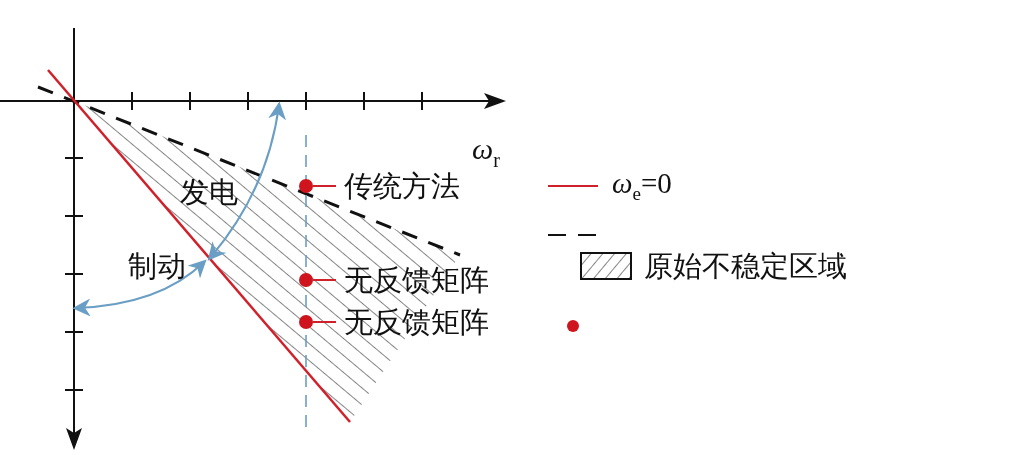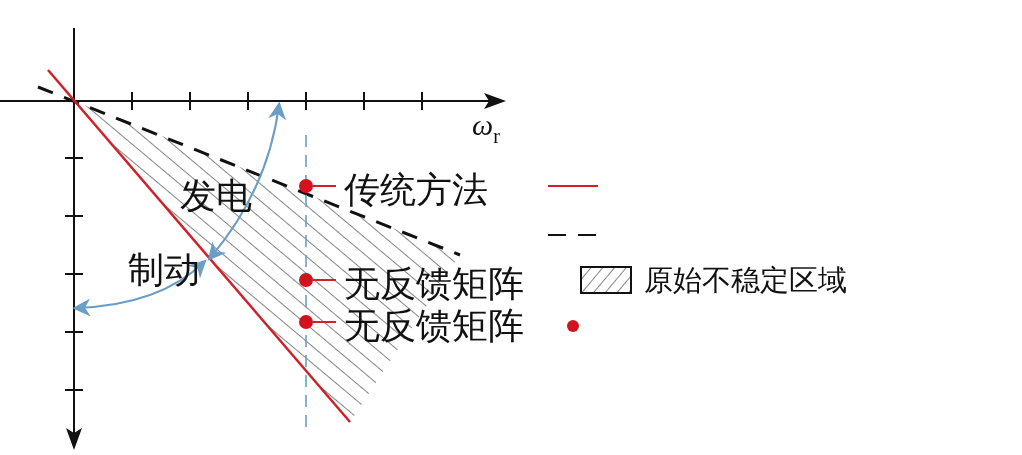--- a/index.html
+++ b/index.html
@@ -1,20 +1,20 @@
 <!DOCTYPE html>
 <html><head>
   <meta charset="utf-8">
   <style>
     html, body { margin: 0; padding: 0; background: #ffffff; }
     body { width: 1022px; height: 455px; overflow: hidden; position: relative;
            font-family: "DejaVu Serif", "Liberation Serif", serif; }
     #canvas { position: absolute; left: 0; top: 0; }
-    .lbl { position: absolute; font-size: 36px; color: #111; white-space: nowrap; line-height: 1; }
-    .axis-lbl { position: absolute; font-family: "Liberation Serif", serif; font-style: italic; font-size: 30px; color: #111; line-height: 1; }
+    .lbl { position: absolute; font-size: 29px; color: #111; white-space: nowrap; line-height: 1; }
+    .axis-lbl { position: absolute; font-family: "Liberation Serif", serif; font-style: italic; font-size: 30px; color: #111; line-height: 1; margin-top: 24px; }
     .axis-lbl sub { font-style: normal; font-size: 20px; vertical-align: -8px; }
     .legend-row { position: absolute; left: 548px; height: 34px; display: flex; align-items: center; }
     .legend-key { width: 50px; height: 30px; position: relative; margin-right: 14px; }
     .legend-text { font-size: 29px; color: #111; white-space: nowrap; line-height: 1; }
     .legend-text .math { font-family: "Liberation Serif", serif; font-style: italic; }
     .legend-text .math sub { font-style: normal; font-size: 19px; vertical-align: -7px; }
     .legend-text .math .eq { font-style: normal; }
   </style>
 </head>
 <body>
@@ -83,28 +83,31 @@
 
 <div class="lbl" style="left:344px; top:172px;">传统方法</div>
 <div class="lbl" style="left:344px; top:266px;">无反馈矩阵</div>
 <div class="lbl" style="left:344px; top:308px;">无反馈矩阵</div>
 
 <div>
   <div class="legend-row" style="top:169px;">
     <div class="legend-key">
       <div style="position:absolute; left:0; top:14px; width:50px; height:2px; background:#d0202a;"></div>
     </div>
+    <div class="legend-text">
+      <span class="math"><span>ω</span><sub>e</sub><span class="eq">=0</span></span>
+    </div>
   </div>
   <div class="legend-row" style="top:218px;">
     <div class="legend-key">
       <div style="position:absolute; left:0; top:14px; width:18px; height:2px; background:#111;"></div>
       <div style="position:absolute; left:30px; top:14px; width:18px; height:2px; background:#111;"></div>
     </div>
   </div>
-  <div class="legend-row" style="top:263px;padding-left:32px;">
+  <div class="legend-row" style="top:249px;padding-left:32px;">
     <div class="legend-key">
       <svg width="52" height="28" style="position:absolute; left:0; top:1px;">
         <defs>
           <pattern id="hatch2" patternUnits="userSpaceOnUse" width="9" height="9" patternTransform="rotate(40)">
             <line x1="0" y1="0" x2="0" y2="9" stroke="#333" stroke-width="1.2"></line>
           </pattern>
         </defs>
         <rect x="1" y="1" width="50" height="26" fill="url(#hatch2)" stroke="#111" stroke-width="2"></rect>
       </svg>
     </div>

